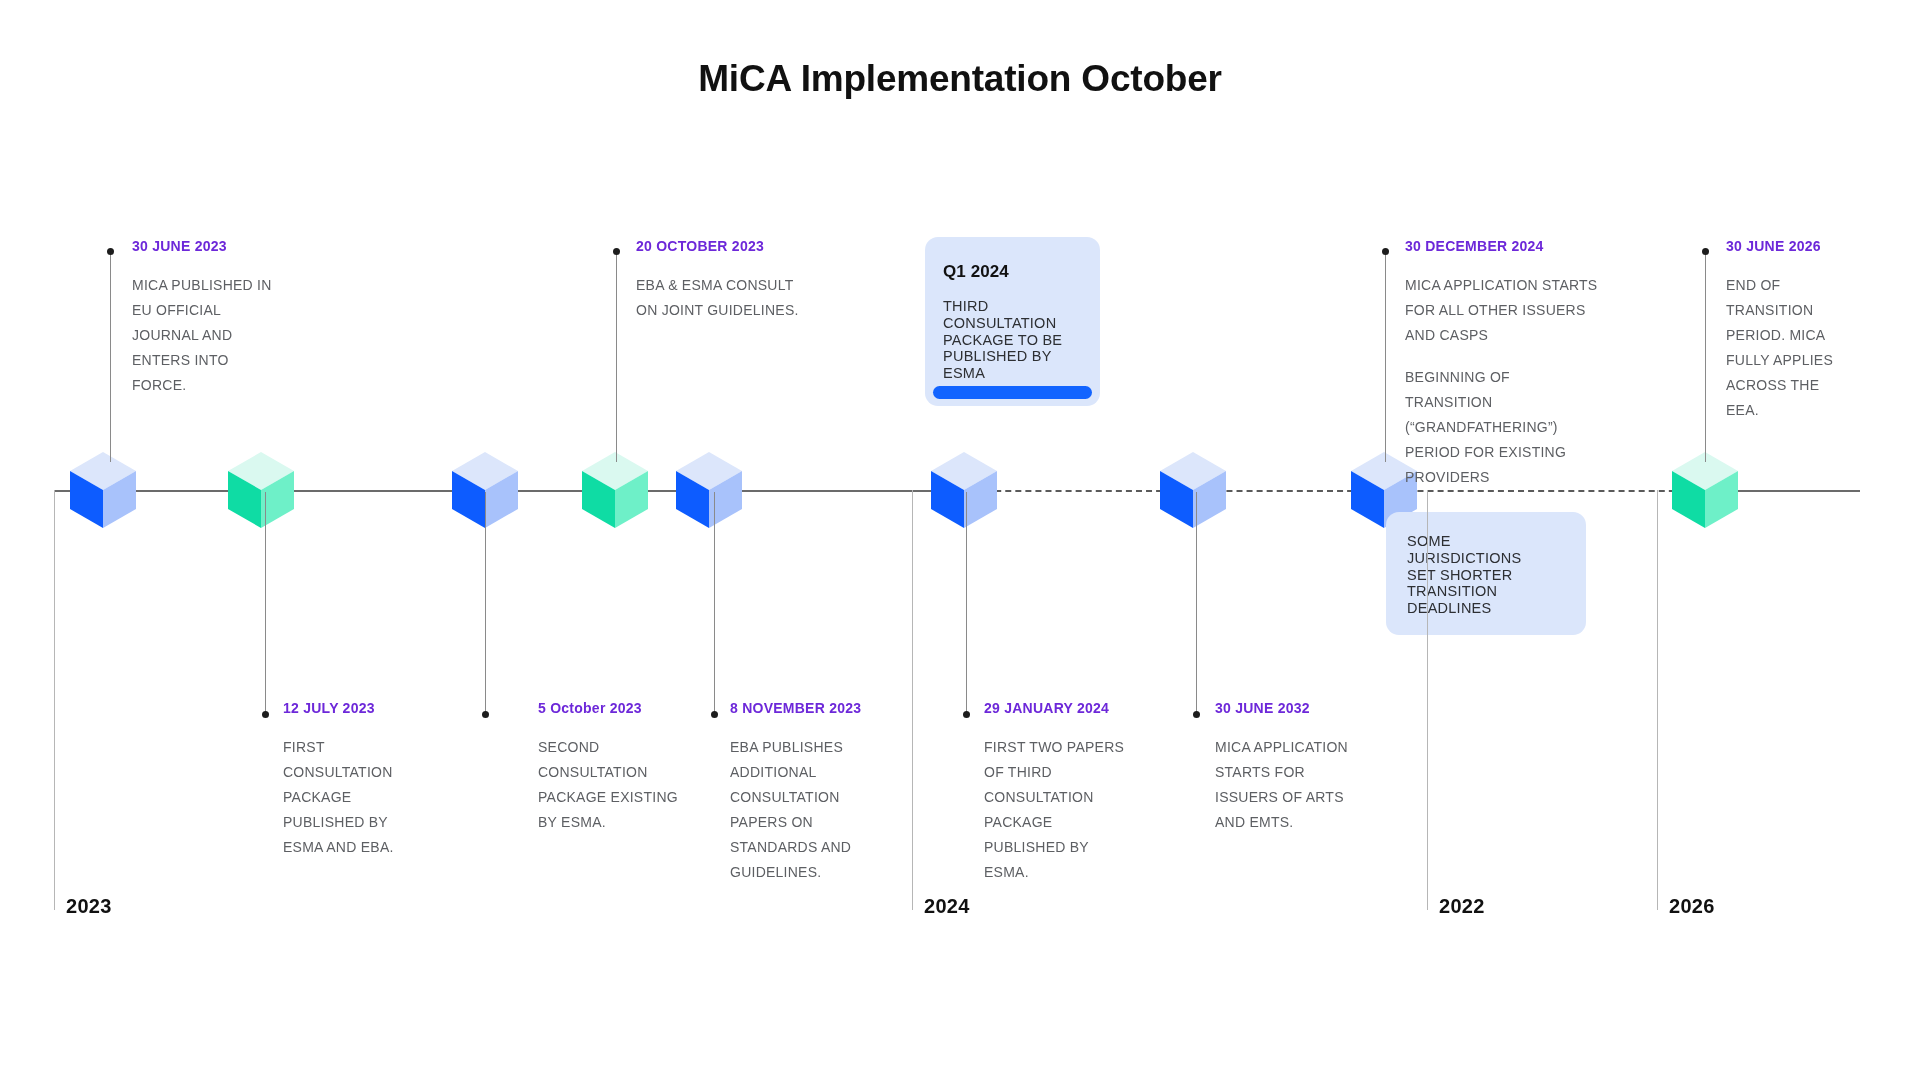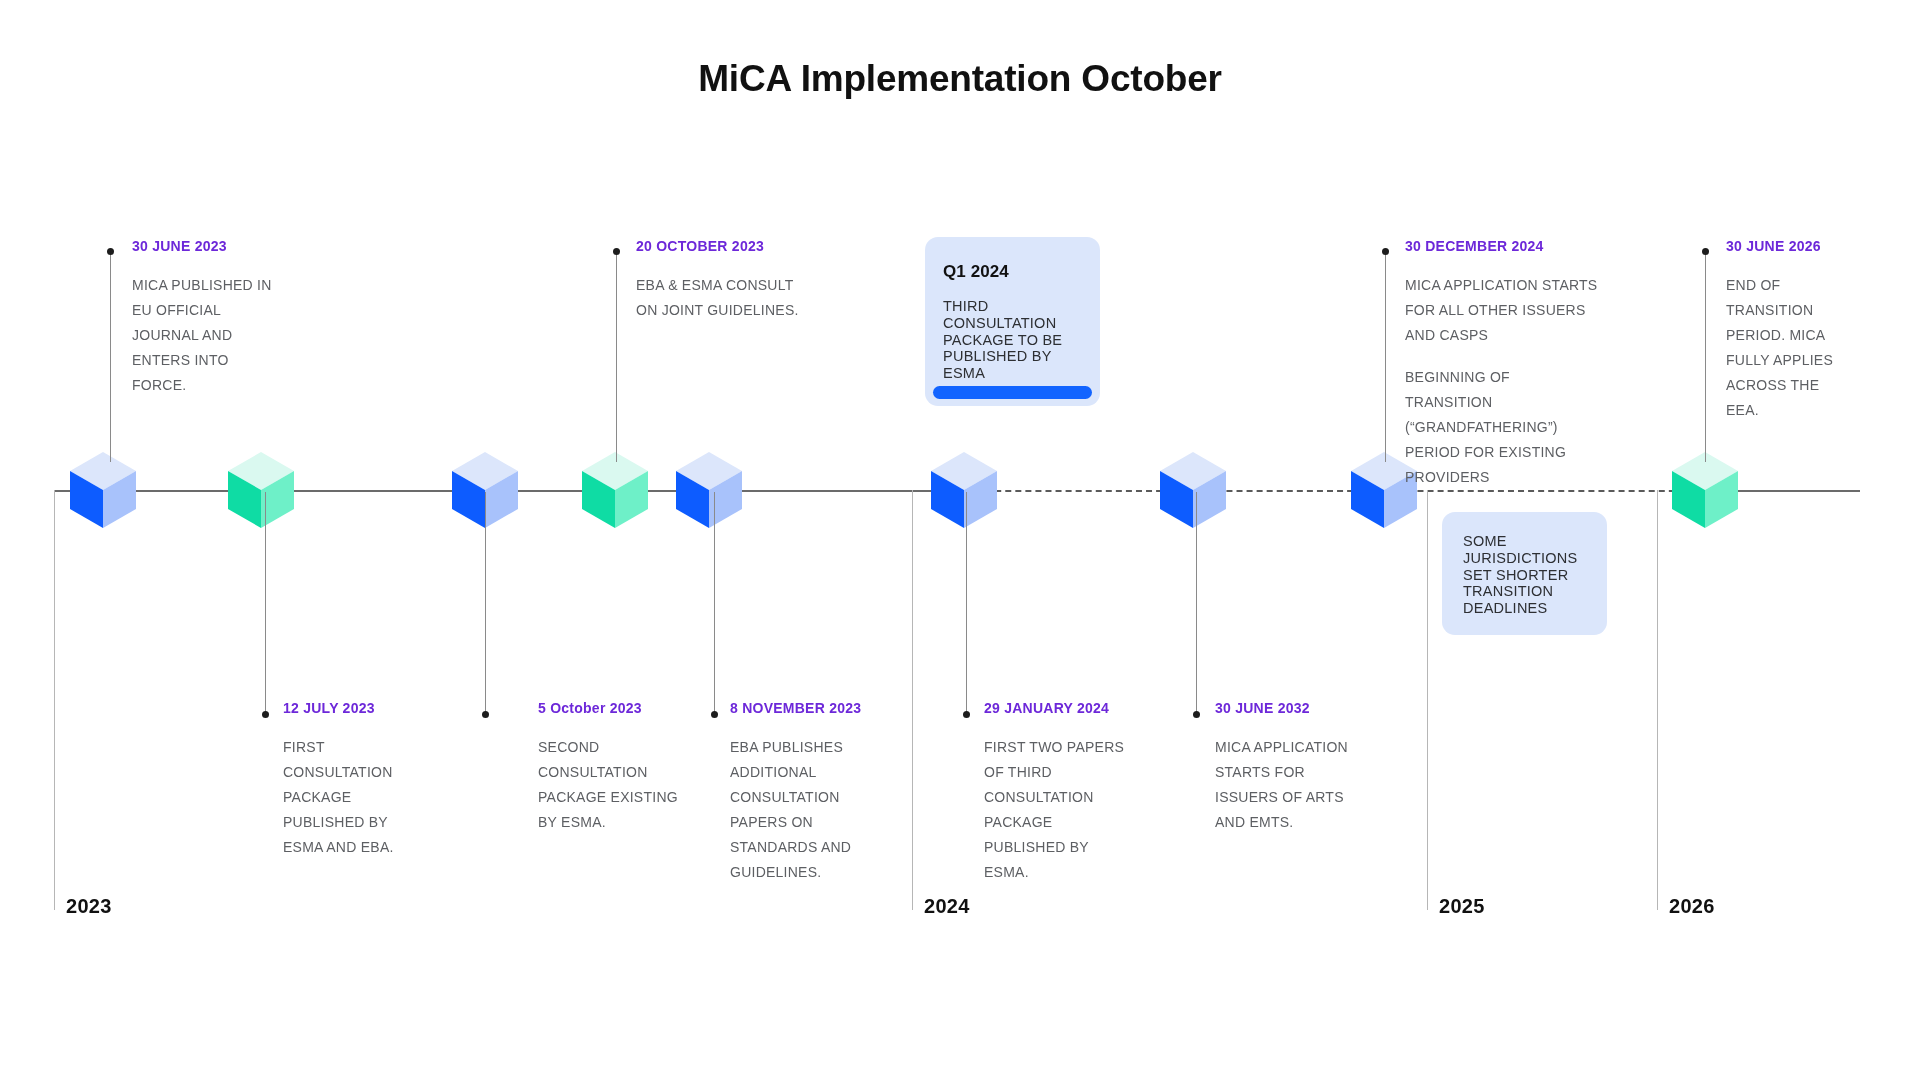--- a/index.html
+++ b/index.html
@@ -256,29 +256,29 @@
     <div class="e-date">30 JUNE 2032</div>
     <div class="e-body">MICA APPLICATION STARTS FOR ISSUERS OF ARTS AND EMTS.</div>
   </div>
 
   <div class="card" style="left:925px; top:237px; width:175px; height:169px;">
     <div class="c-date" style="position:absolute; left:18px; top:25px;">Q1 2024</div>
     <div class="c-body" style="position:absolute; left:18px; top:61px; width:135px;">THIRD CONSULTATION PACKAGE TO BE PUBLISHED BY ESMA</div>
     <div class="card-accent"></div>
   </div>
 
-  <div class="card" style="left:1442px; top:512px; width:165px; height:123px;">
+  <div class="card" style="left:1386px; top:512px; width:200px; height:123px;">
     <div class="c-body" style="position:absolute; left:21px; top:21px; width:145px;">SOME JURISDICTIONS SET SHORTER TRANSITION DEADLINES</div>
   </div>
 
   <div class="year-rule" style="left:54px; top:490px; height:420px;"></div>
   <div class="year-label" style="left:66px; top:895px;">2023</div>
 
   <div class="year-rule" style="left:912px; top:490px; height:420px;"></div>
   <div class="year-label" style="left:924px; top:895px;">2024</div>
 
   <div class="year-rule" style="left:1427px; top:490px; height:420px;"></div>
-  <div class="year-label" style="left:1439px; top:895px;">2025</div>
+  <div class="year-label" style="left:1439px; top:895px;">2022</div>
 
   <div class="year-rule" style="left:1657px; top:490px; height:420px;"></div>
   <div class="year-label" style="left:1669px; top:895px;">2026</div>
 
 </div>
 
 </body></html>

